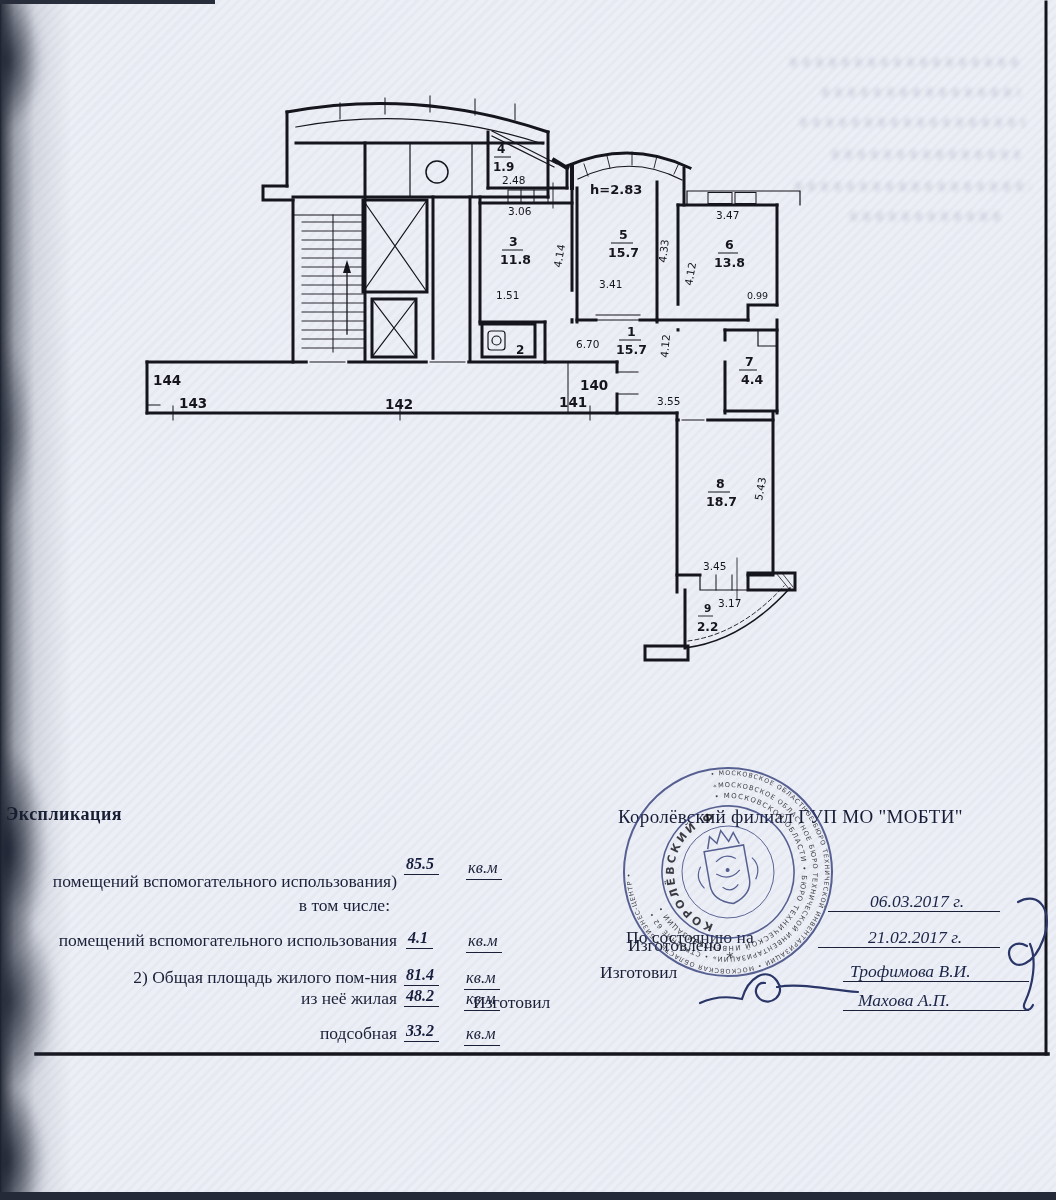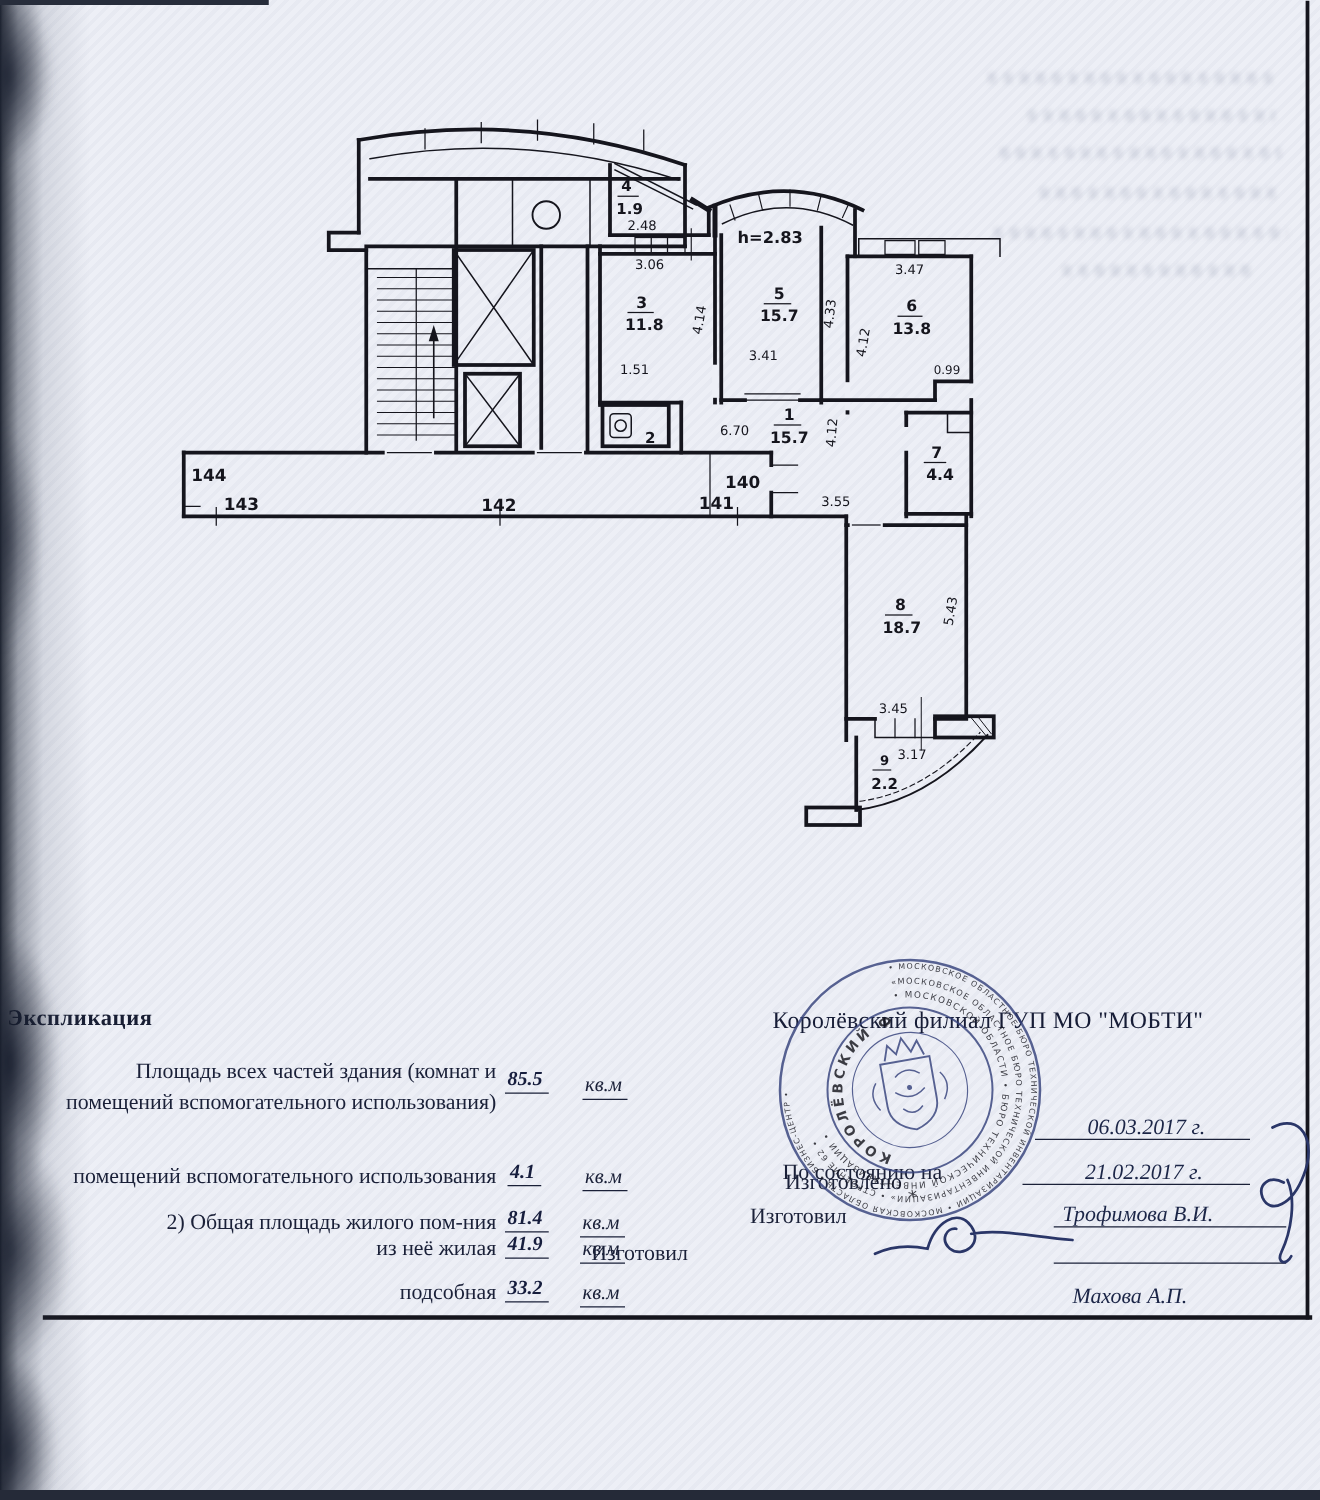--- a/index.html
+++ b/index.html
@@ -238,36 +238,36 @@
       <text x="153" y="385">144</text>
       <text x="179" y="408">143</text>
       <text x="385" y="409">142</text>
       <text x="559" y="407">141</text>
       <text x="580" y="390">140</text>
     </g>
   </svg>
 
   <div class="etitle">Экспликация</div>
 
-  <div class="elabel" style="top:846px;">Площадь всех частей здания (комнат и</div>
   <div class="elabel" style="top:871px;">помещений вспомогательного использования)</div>
   <span class="eval" style="left:404px;top:855px;">85.5</span>
   <span class="eunit" style="left:466px;top:858px;">кв.м</span>
 
+  <div class="elabel" style="top:895px;width:390px;">в том числе:</div>
 
   <div class="elabel" style="top:930px;">помещений вспомогательного использования</div>
   <span class="eval" style="left:406px;top:929px;">4.1</span>
   <span class="eunit" style="left:466px;top:931px;">кв.м</span>
 
   <div class="elabel" style="top:967px;">2) Общая площадь жилого пом-ния</div>
   <span class="eval" style="left:404px;top:966px;">81.4</span>
   <span class="eunit" style="left:464px;top:968px;">кв.м</span>
 
   <div class="elabel" style="top:988px;">из неё жилая</div>
-  <span class="eval" style="left:404px;top:987px;">41.9</span>
+  <span class="eval" style="left:404px;top:987px;">48.2</span>
   <span class="eunit" style="left:464px;top:989px;">кв.м</span>
 
   <div class="elabel" style="top:1023px;">подсобная</div>
   <span class="eval" style="left:404px;top:1022px;">33.2</span>
   <span class="eunit" style="left:464px;top:1024px;">кв.м</span>
 
   <div class="org">Королёвский филиал ГУП МО "МОБТИ"</div>
 
   <span class="clabel" style="left:628px;top:891px;margin-top:44px;">Изготовлено</span>
   <span class="cval" style="left:870px;top:891px;">06.03.2017 г.</span>
@@ -275,21 +275,21 @@
 
   <span class="clabel" style="left:626px;top:927px;">По состоянию на</span>
   <span class="cval" style="left:868px;top:927px;">21.02.2017 г.</span>
   <div class="cline" style="left:818px;top:947px;width:182px;"></div>
 
   <span class="clabel" style="left:600px;top:962px;">Изготовил</span>
   <span class="cval" style="left:850px;top:961px;">Трофимова В.И.</span>
   <div class="cline" style="left:843px;top:981px;width:186px;"></div>
 
   <span class="clabel" style="left:473px;top:992px;">Изготовил</span>
-  <span class="cval" style="left:858px;top:990px;margin-top:36px;">Махова А.П.</span>
+  <span class="cval" style="left:858px;top:990px;">Махова А.П.</span>
   <div class="cline" style="left:843px;top:1010px;width:186px;"></div>
 
   <svg width="1056" height="1200" viewBox="0 0 1056 1200" style="pointer-events:none;">
     <defs>
       <path id="tp1" d="M728,775 a97,97 0 1,1 -0.01,0" fill="none"></path>
       <path id="tp2" d="M728,787 a85,85 0 1,1 -0.01,0" fill="none"></path>
       <path id="tp3" d="M728,798 a74,74 0 1,1 -0.01,0" fill="none"></path>
       <path id="tp4" d="M728,818 a54,54 0 1,1 -0.01,0" fill="none"></path>
     </defs>
     <g transform="rotate(-10 728 872)" opacity="0.82" stroke="#36427c" fill="none">

